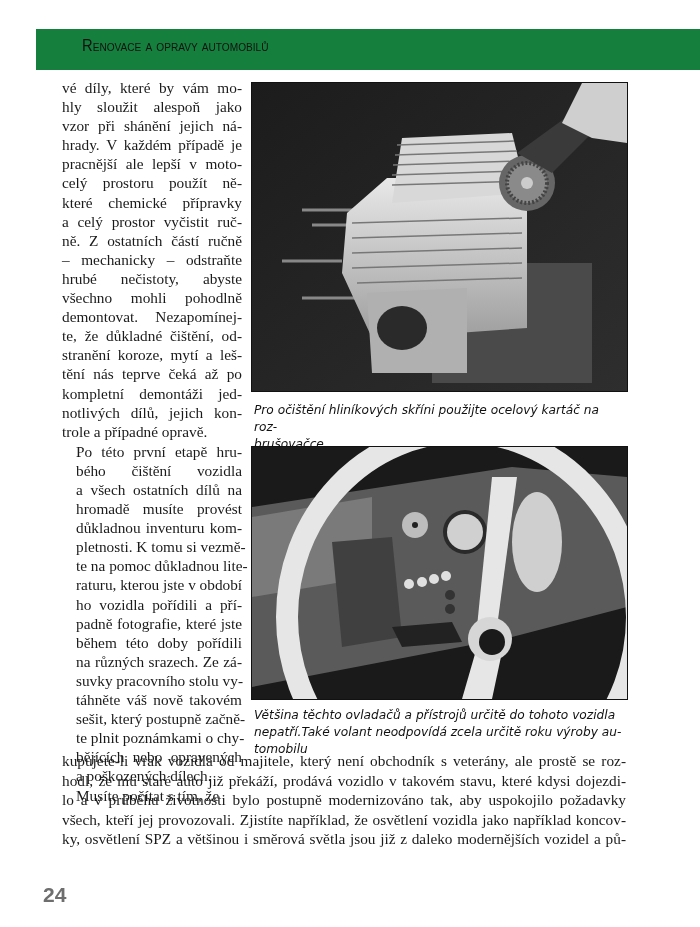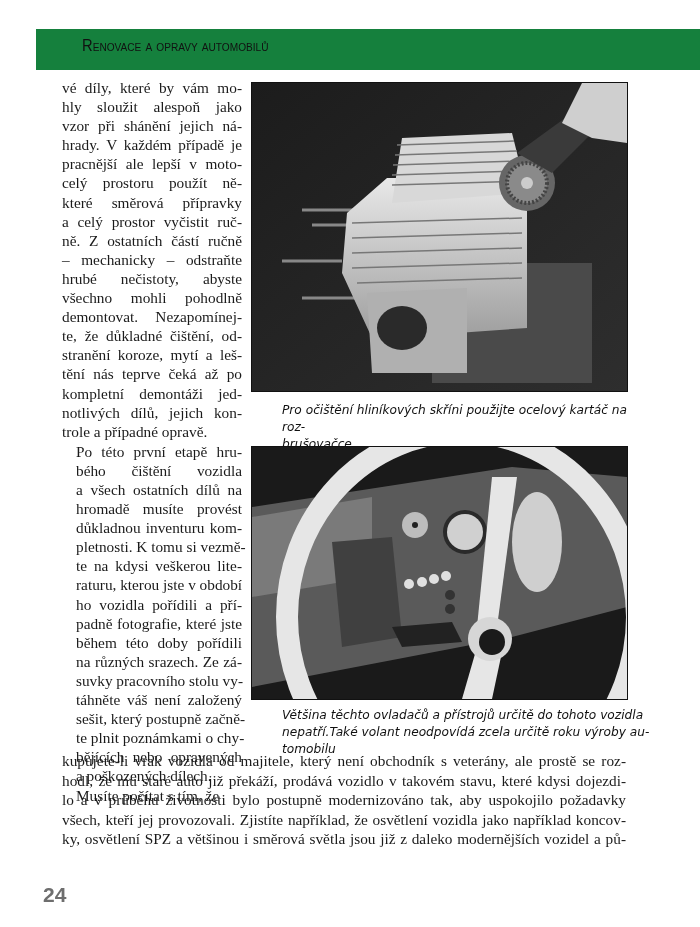--- a/index.html
+++ b/index.html
@@ -23,21 +23,21 @@
   .col-left p.indent { text-indent: 14px; margin-top: 1px; }
   .line { display: block; text-align: justify; text-align-last: justify; white-space: nowrap; height: 19.1px; }
   .line.last { text-align-last: left; }
   .photo {
     position: absolute; background: #202020; overflow: hidden; border: 1px solid #111;
   }
   .photo1 { left: 251px; top: 82px; width: 375px; height: 308px; }
   .photo2 { left: 251px; top: 446px; width: 375px; height: 252px; }
   .caption {
     position: absolute; left: 254px; width: 372px; font-family: "DejaVu Sans", "Liberation Sans", sans-serif;
-    font-style: italic; font-size: 12.2px; line-height: 17px; color: #111; margin-left: 28px;
+    font-style: italic; font-size: 12.2px; line-height: 17px; color: #111;
   }
   .caption1 { top: 402px; }
   .caption2 { top: 707px; }
   .full {
     position: absolute; left: 62px; top: 751px; width: 564px;
     font-size: 15.3px; line-height: 19.5px;
   }
   .full .line { height: 19.5px; }
   .pagenum {
     position: absolute; left: 43px; top: 883px; font-family: "Liberation Sans", "DejaVu Sans", sans-serif;
@@ -53,49 +53,49 @@
 </div>
 
 <div class="col-left">
   <p id="p1">
       <span class="line">vé díly, které by vám mo-</span>
       <span class="line">hly sloužit alespoň jako</span>
       <span class="line">vzor při shánění jejich ná-</span>
       <span class="line">hrady. V každém případě je</span>
       <span class="line">pracnější ale lepší v moto-</span>
       <span class="line">celý prostoru použít ně-</span>
-      <span class="line">které směrová přípravky</span>
+      <span class="line">které chemické přípravky</span>
       <span class="line">a celý prostor vyčistit ruč-</span>
       <span class="line">ně. Z ostatních částí ručně</span>
       <span class="line">– mechanicky – odstraňte</span>
       <span class="line">hrubé nečistoty, abyste</span>
       <span class="line">všechno mohli pohodlně</span>
       <span class="line">demontovat. Nezapomínej-</span>
       <span class="line">te, že důkladné čištění, od-</span>
       <span class="line">stranění koroze, mytí a leš-</span>
       <span class="line">tění nás teprve čeká až po</span>
       <span class="line">kompletní demontáži jed-</span>
       <span class="line">notlivých dílů, jejich kon-</span>
       <span class="line last">trole a případné opravě.</span>
     </p>
   <p class="indent" id="p2">
       <span class="line">Po této první etapě hru-</span>
       <span class="line">bého čištění vozidla</span>
       <span class="line">a všech ostatních dílů na</span>
       <span class="line">hromadě musíte provést</span>
       <span class="line">důkladnou inventuru kom-</span>
       <span class="line">pletnosti. K tomu si vezmě-</span>
-      <span class="line">te na kdysi veškerou lite-</span>
+      <span class="line">te na pomoc důkladnou lite-</span>
       <span class="line">raturu, kterou jste v období</span>
       <span class="line">ho vozidla pořídili a pří-</span>
       <span class="line">padně fotografie, které jste</span>
       <span class="line">během této doby pořídili</span>
       <span class="line">na různých srazech. Ze zá-</span>
       <span class="line">suvky pracovního stolu vy-</span>
-      <span class="line">táhněte váš není založený</span>
+      <span class="line">táhněte váš nově takovém</span>
       <span class="line">sešit, který postupně začně-</span>
       <span class="line">te plnit poznámkami o chy-</span>
       <span class="line">bějících nebo opravených</span>
       <span class="line last">a poškozených dílech.</span>
     </p>
   <p class="indent">
     <span class="line last">Musíte počítat s tím, že</span>
   </p>
 </div>
 

